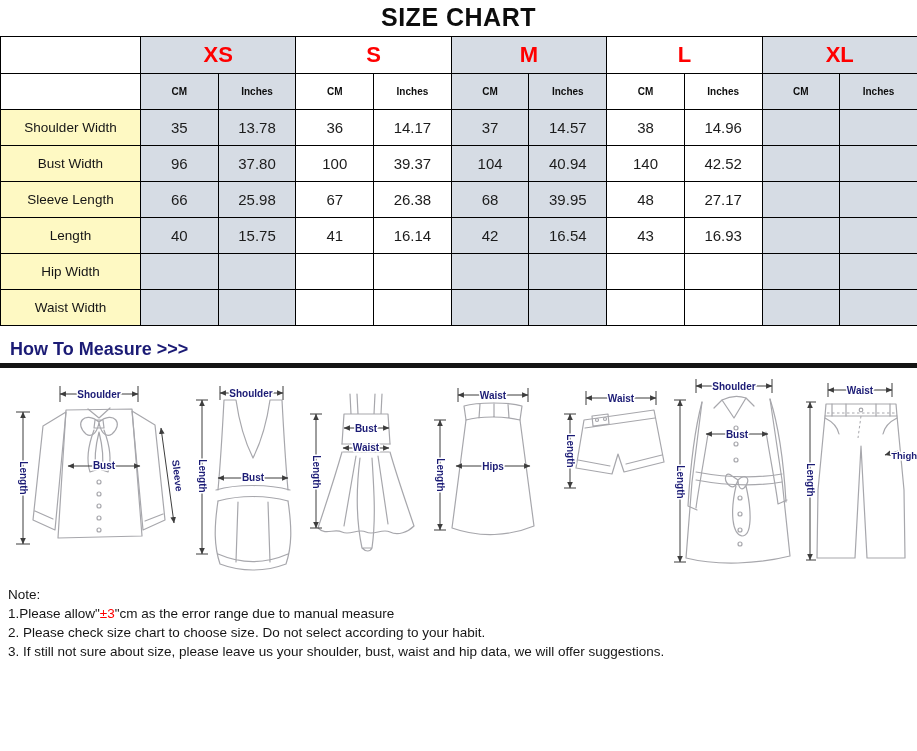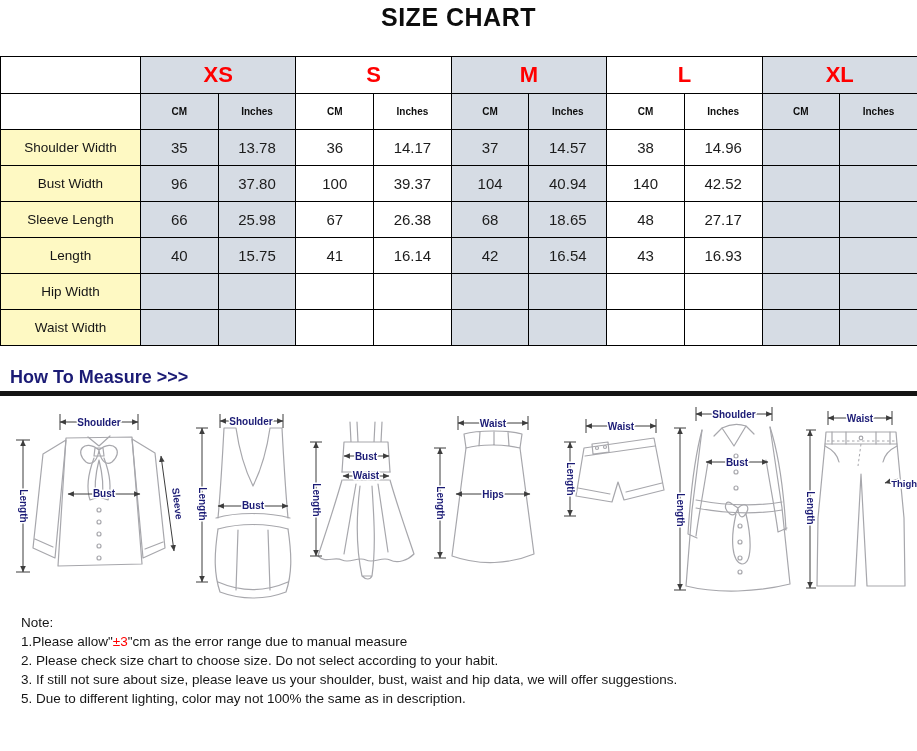--- a/index.html
+++ b/index.html
@@ -6,47 +6,47 @@
   body{
     width:917px;height:751px;position:relative;overflow:hidden;
     background:#ffffff;color:#111;
     font-family:"Liberation Sans","DejaVu Sans",sans-serif;
   }
   .title{
     height:36px;line-height:34px;text-align:center;
     font-size:25px;font-weight:bold;color:#0d0d0d;letter-spacing:.5px;
   }
   table.sizechart{
-    width:917px;table-layout:fixed;border-collapse:collapse;margin-top:20px;
+    width:917px;table-layout:fixed;border-collapse:collapse;
   }
   table.sizechart td,table.sizechart th{
     border:1px solid #000;padding:0;margin:0;text-align:center;
     vertical-align:middle;overflow:hidden;white-space:nowrap;
   }
   .shaded{background:#d6dce4;}
   tr.sizes th{height:36px;font-size:22px;font-weight:bold;color:#ff0000;}
   tr.units th{height:35px;font-size:10px;font-weight:bold;color:#0d0d0d;}
   td.rowlabel{height:35px;font-size:13.5px;color:#151515;background:#fef9c3;}
   td.val{height:35px;font-size:15px;color:#1c1c1c;}
   .htm-heading{
-    margin:21px 0 3px 10px;height:21px;line-height:21px;
+    margin:13px 0 3px 10px;height:21px;line-height:21px;
     font-size:18px;font-weight:bold;color:#1b1b75;
   }
   .rule{height:5px;background:#141414;}
   svg.figures{display:block;}
   .g-art{fill:none;stroke:#a7a7ac;stroke-width:1.2;stroke-linejoin:round;stroke-linecap:round;}
   .g-dash{fill:none;stroke:#a7a7ac;stroke-width:1;stroke-dasharray:2.5,2.5;}
   .m-line{stroke:#3d3d3d;stroke-width:1;fill:none;}
   .m-tick{stroke:#3d3d3d;stroke-width:1;}
   .m-label{
     font-family:"Liberation Sans","DejaVu Sans",sans-serif;
     font-size:10px;font-weight:bold;fill:#1b1b75;text-anchor:middle;
     paint-order:stroke;stroke:#ffffff;stroke-width:3px;stroke-linejoin:round;
   }
-  .notes{padding:12px 0 0 21px;font-size:13.5px;line-height:19px;color:#161616;}
+  .notes{padding:12px 0 0 8px;font-size:13.5px;line-height:19px;color:#161616;}
   .notes .red{color:#ff0000;}
 </style>
 </head>
 <body>
 
 <div class="title">SIZE CHART</div>
 
 <table class="sizechart">
   <colgroup>
     <col style="width:140px">
@@ -102,21 +102,21 @@
         <td class="val shaded"></td>
         <td class="val shaded"></td>
       </tr>
       <tr>
         <td class="rowlabel">Sleeve Length</td>
         <td class="val shaded">66</td>
         <td class="val shaded">25.98</td>
         <td class="val">67</td>
         <td class="val">26.38</td>
         <td class="val shaded">68</td>
-        <td class="val shaded">18.65</td>
+        <td class="val shaded">39.95</td>
         <td class="val">48</td>
         <td class="val">27.17</td>
         <td class="val shaded"></td>
         <td class="val shaded"></td>
       </tr>
       <tr>
         <td class="rowlabel">Length</td>
         <td class="val shaded">40</td>
         <td class="val shaded">15.75</td>
         <td class="val">41</td>
@@ -297,14 +297,13 @@
     <line class="m-line" x1="4" y1="30" x2="4" y2="188" marker-start="url(#arr)" marker-end="url(#arr)"></line>
     <text class="m-label" x="4" y="111" transform="rotate(90 4 108)">Length</text>
   </g>
 </svg>
 
 <div class="notes">
   <div>Note:</div>
   <div><span>1.Please allow"</span><span class="red">±3</span><span>"cm as the error range due to manual measure</span></div>
   <div>2. Please check size chart to choose size. Do not select according to your habit.</div>
   <div>3. If still not sure about size, please leave us your shoulder, bust, waist and hip data, we will offer suggestions.</div>
-  <div>5. Due to different lighting, color may not 100% the same as in description.</div>
 </div>
 
 </body></html>

